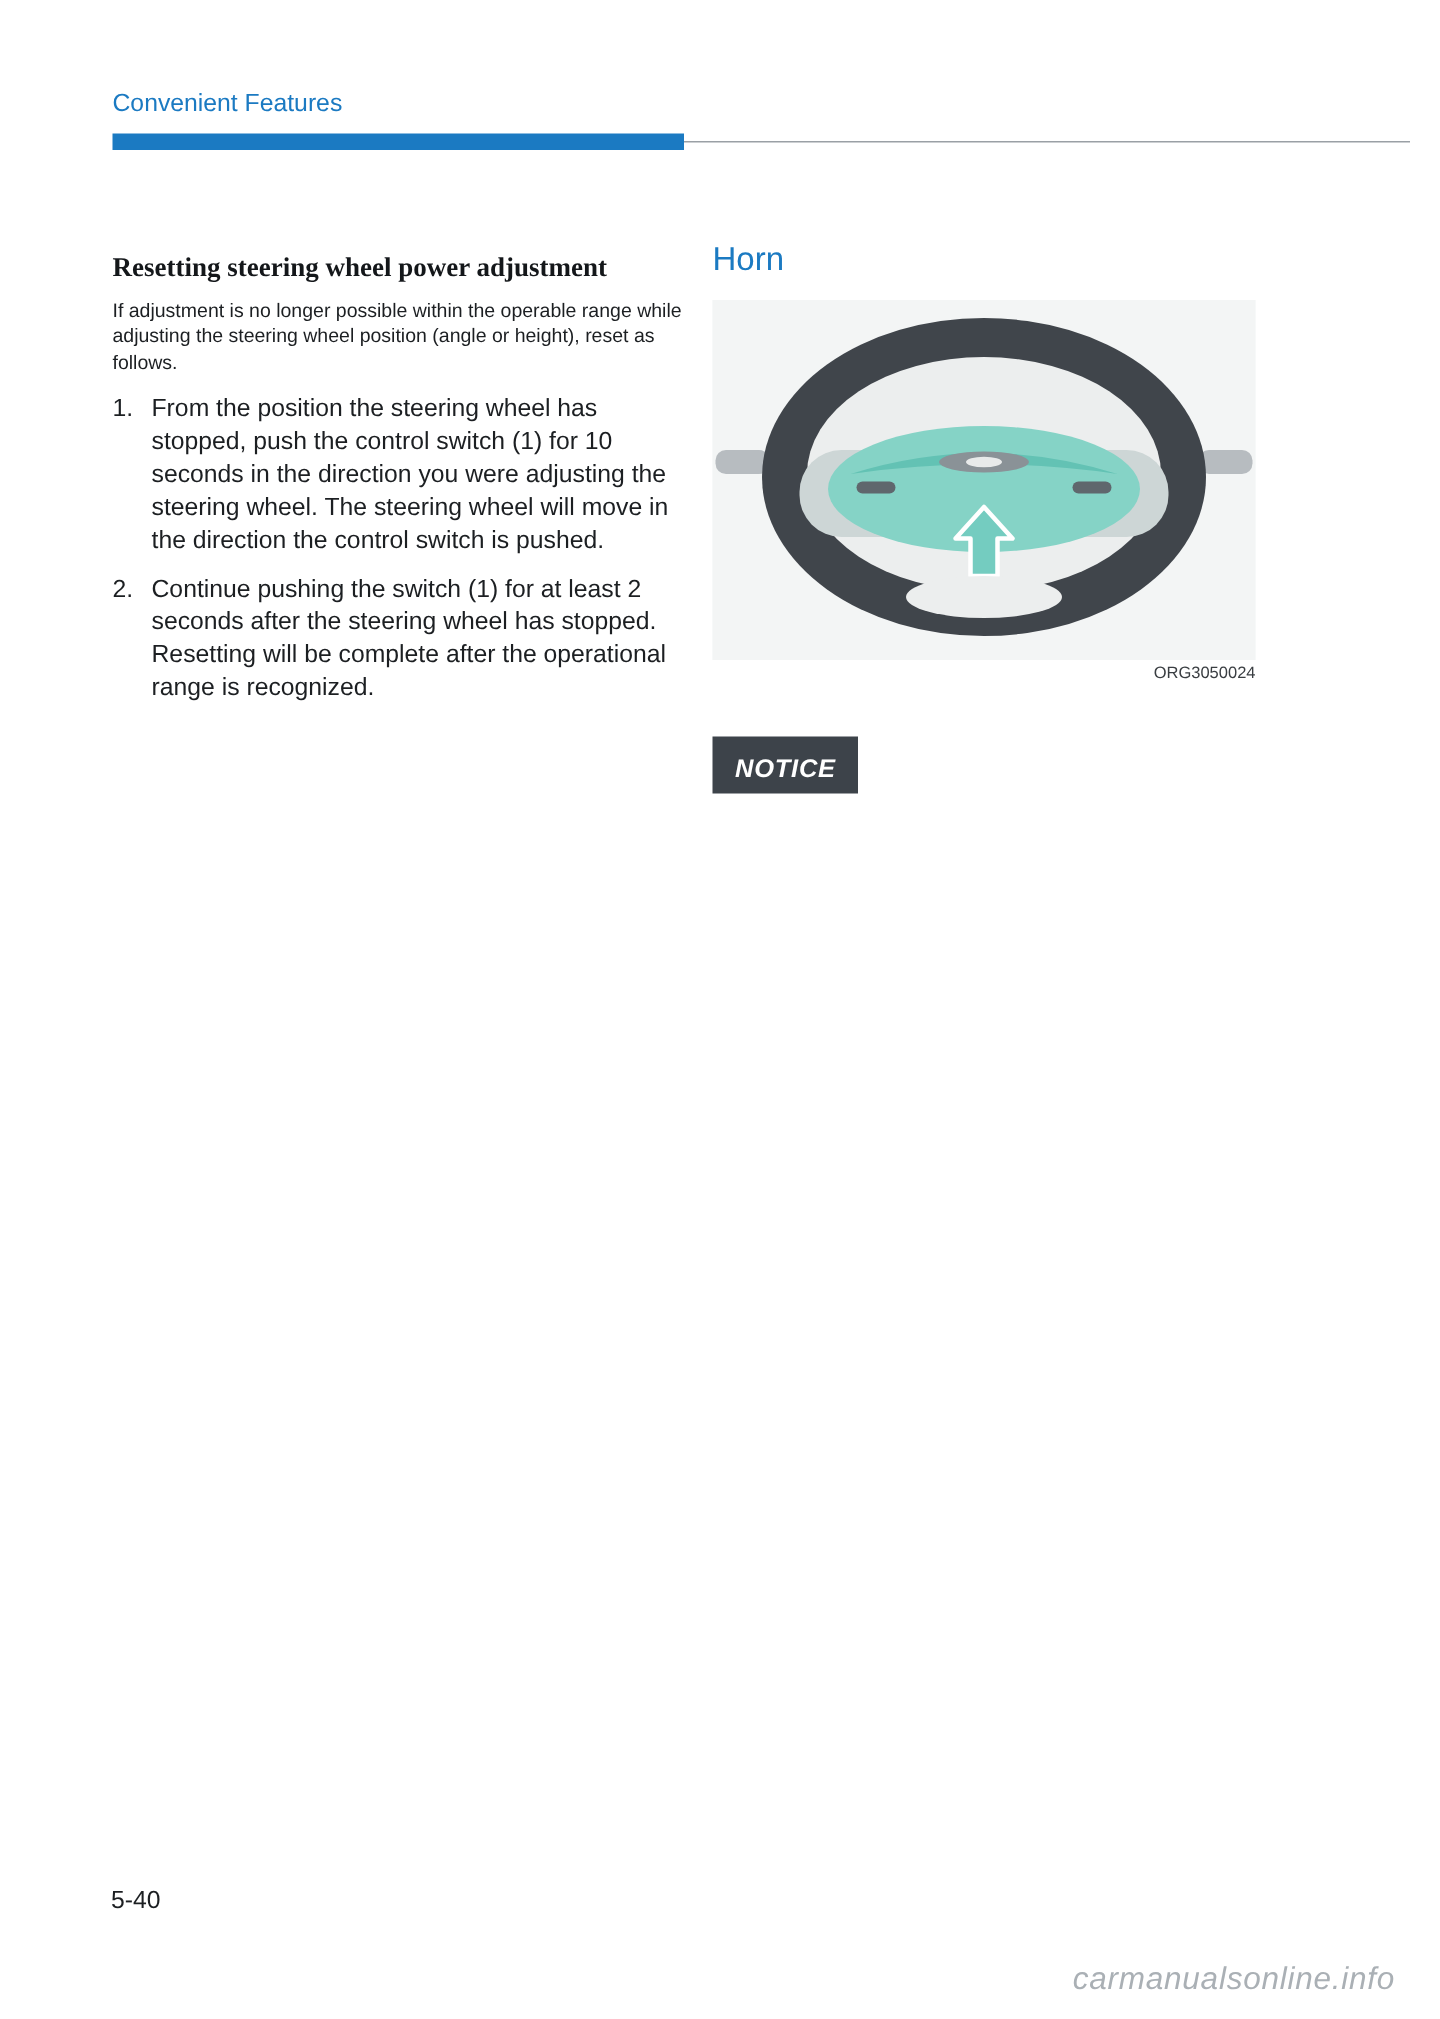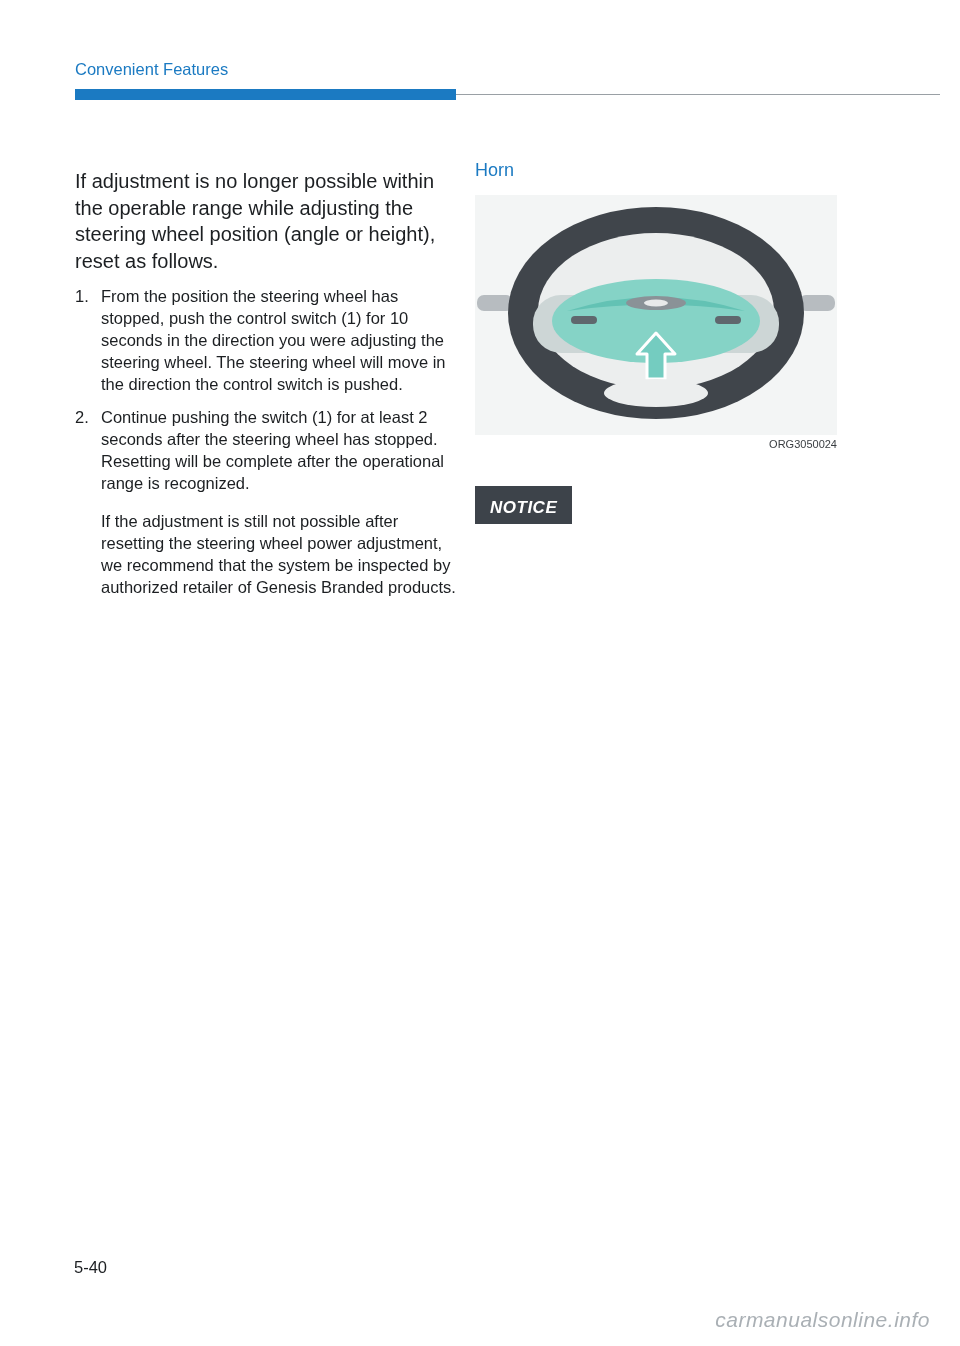--- a/index.html
+++ b/index.html
@@ -15,29 +15,29 @@
   .rule-line   { position:absolute; left:456px; top:94px; width:484px; height:1px; background:#9aa0a5; }
 
   
   .col-left  { position:absolute; left:75px;  top:168px; width:382px; }
   .col-right { position:absolute; left:475px; top:160px; width:362px; }
 
   .serif-heading {
     font-family:"Liberation Serif", serif; font-weight:bold;
     font-size:18px; margin:0 0 9px 0; color:#14171a;
   }
-  .body-text { font-size:20px; line-height:1.33; margin:0 0 12px 0; }
+  .body-text { font-size:13px; line-height:1.33; margin:0 0 12px 0; }
 
   .steps { list-style:none; margin:0; padding:0; }
   .step { display:flex; font-size:16.5px; line-height:1.33; margin:0 0 11px 0; }
   .step .num { width:26px; flex:0 0 26px; }
   .followup { margin-left:26px; font-size:16.5px; line-height:1.33; }
 
   .blue-heading {
-    color:#1b7ac2; font-size:18px; font-weight:500; margin:0 0 14px 0;
+    color:#1b7ac2; font-size:22px; font-weight:500; margin:0 0 14px 0;
   }
   figure { margin:0; }
   .figure-box { width:362px; height:240px; background:#f3f5f5; }
   .figure-caption {
     font-size:11px; color:#3a3e42; text-align:right; margin-top:3px;
   }
   .horn-paragraph { font-size:16.5px; line-height:1.33; margin:14px 0 0 0; }
 
   .notice-badge {
     display:inline-block; background:#3d434a; color:#ffffff;
@@ -57,32 +57,32 @@
 </head>
 <body>
 
 <div class="page">
 
   <div class="section-title">Convenient Features</div>
   <div class="rule-accent"></div>
   <div class="rule-line"></div>
 
   <section class="col-left">
+    <h3 class="serif-heading">Resetting steering wheel power adjustment</h3>
     <p class="body-text">If adjustment is no longer possible within the operable range while adjusting the steering wheel position (angle or height), reset as follows.</p>
     <ol class="steps">
       <li class="step">
         <span class="num">1.</span>
         <span class="step-text">From the position the steering wheel has stopped, push the control switch (1) for 10 seconds in the direction you were adjusting the steering wheel. The steering wheel will move in the direction the control switch is pushed.</span>
       </li>
       <li class="step">
         <span class="num">2.</span>
         <span class="step-text">Continue pushing the switch (1) for at least 2 seconds after the steering wheel has stopped. Resetting will be complete after the operational range is recognized.</span>
       </li>
     </ol>
-    <p class="followup">If the adjustment is still not possible after resetting the steering wheel power adjustment, we recommend that the system be inspected by authorized retailer of Genesis Branded products.</p>
   </section>
 
   <section class="col-right">
     <h2 class="blue-heading">Horn</h2>
 
     <figure>
       <div class="figure-box">
         <svg width="362" height="240" viewBox="0 0 362 240" xmlns="http://www.w3.org/2000/svg">
           <rect x="0" y="0" width="362" height="240" fill="#f3f5f5"></rect>
 

